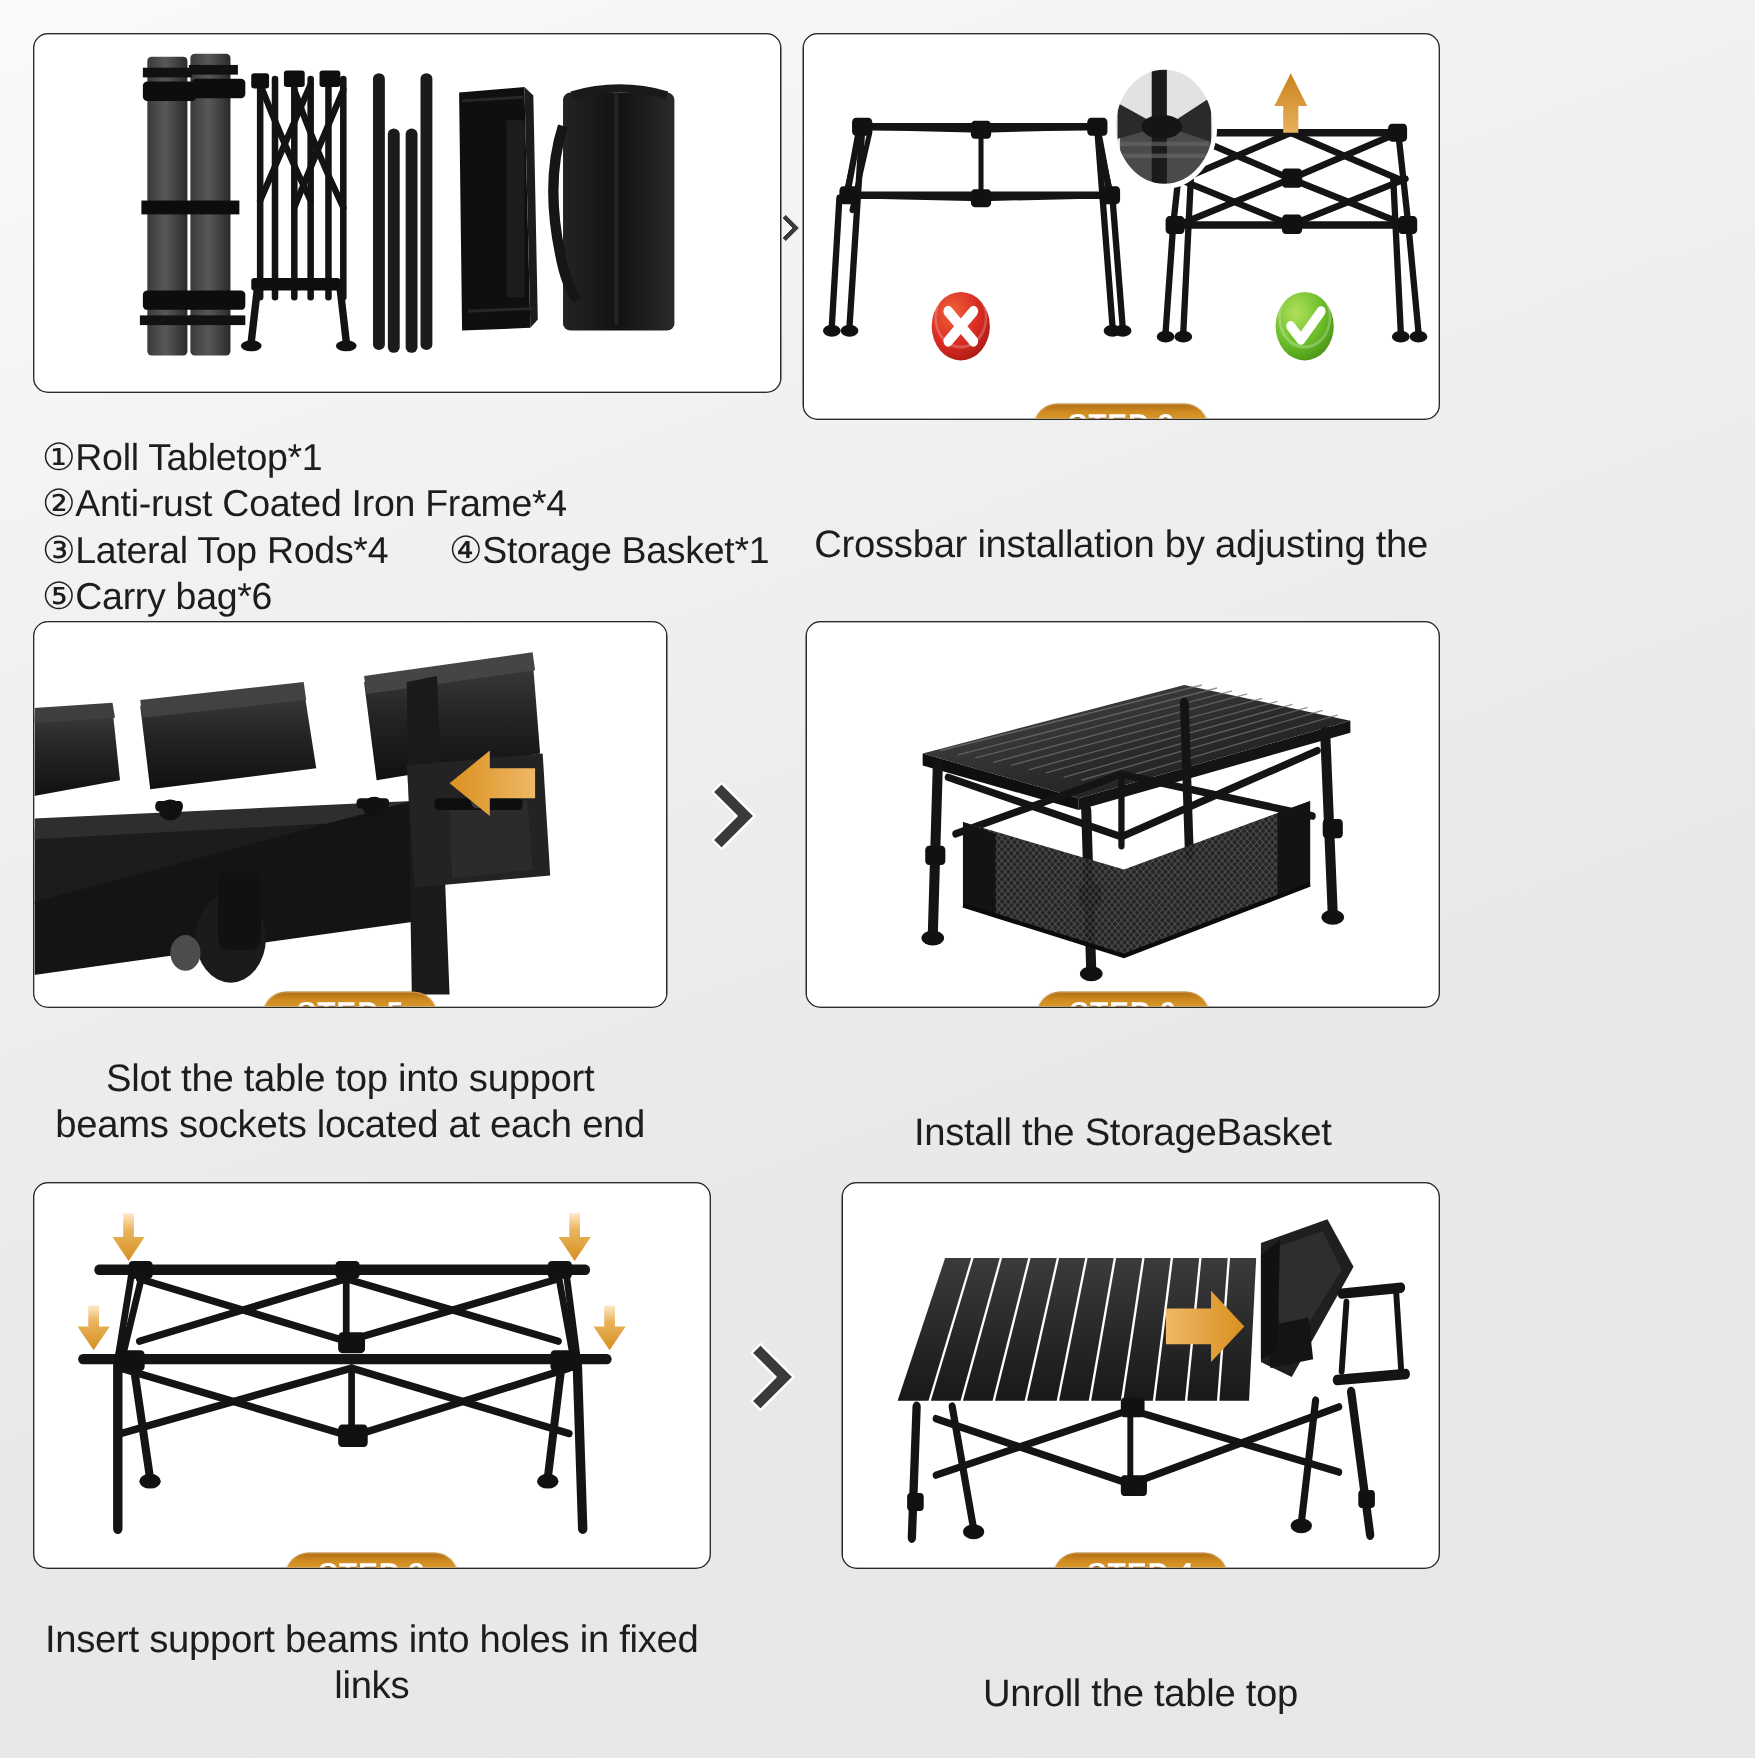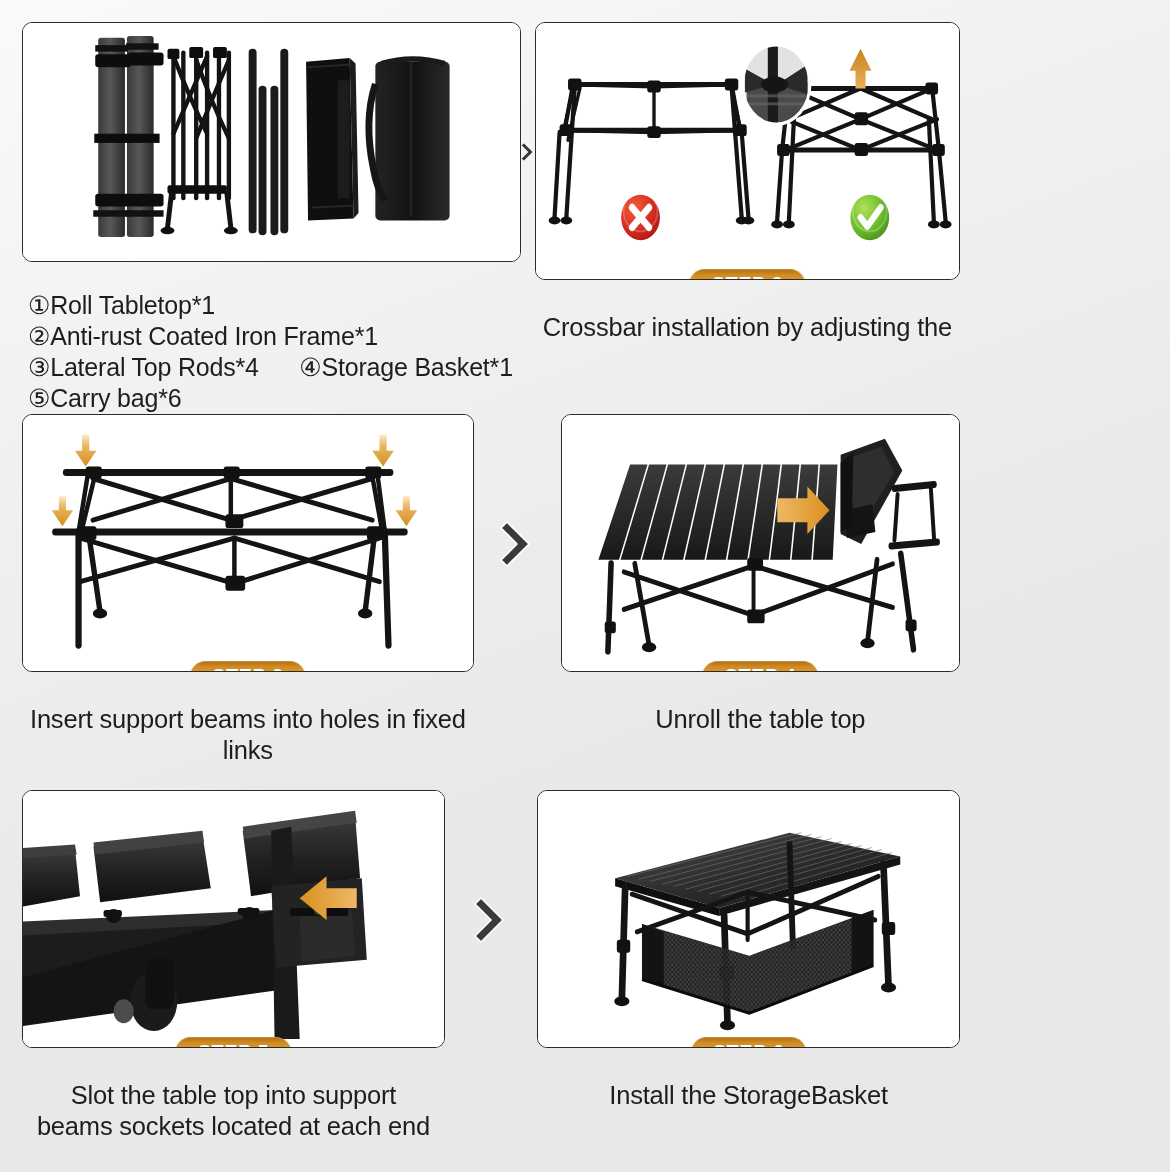--- a/index.html
+++ b/index.html
@@ -33,21 +33,21 @@
   .row-2 { height: 376px; }
   .row-3 { height: 374px; }
 
   .col {
     position: relative;
     display: flex;
     flex-direction: column;
   }
   .col-left  { width: 505px; }
   .col-arrow { width: 110px; position: relative; }
-  .col-right { width: 505px; }
+  .col-right { width: 505px; gap: 36px; }
 
   
   .chevron-wrap {
     position: absolute;
     left: 0; right: 0;
     top: 104px;
     display: flex;
     justify-content: center;
     align-items: center;
   }
@@ -209,21 +209,21 @@
               <path d="M362 44 Q394 34 426 44" stroke="#1a1a1a" stroke-width="6" fill="none"></path>
               <path d="M356 66 q-12 40 -2 92 q4 24 12 34" stroke="#161616" stroke-width="7" fill="none"></path>
               <path d="M392 42 L392 210" stroke="#292929" stroke-width="3" fill="none" opacity=".7"></path>
             </g>
           </svg>
         </div>
 
       </div>
       <div class="caption caption-left">
         <span class="line">①Roll Tabletop*1</span>
-        <span class="line">②Anti-rust Coated Iron Frame*1</span>
+        <span class="line">②Anti-rust Coated Iron Frame*4</span>
         <span class="line">③Lateral Top Rods*4      ④Storage Basket*1</span>
         <span class="line">⑤Carry bag*6</span>
       </div>
     </div>
 
     <div class="col col-arrow">
       <div class="chevron-wrap">
         <svg class="chev" viewBox="0 0 34 52">
           <path d="M7 4 L29 26 L7 48 L1 42 L17 26 L1 10 Z" fill="#3a3a3a" stroke="#ffffff" stroke-width="1.6" stroke-linejoin="round"></path>
         </svg>
@@ -342,172 +342,20 @@
           </svg>
         </div>
         <div class="badge badge-row1">STEP 2</div>
       </div>
       <div class="caption">
         <span class="line">Crossbar installation by adjusting the</span>
       </div>
     </div>
   </div>
 
-  <div class="row row-2">
-
-    <div class="col col-left">
-      <div class="panel panel-3">
-        <div class="stage">
-          <svg class="svgfill" viewBox="0 0 502 258" preserveAspectRatio="none">
-            <defs>
-              <linearGradient id="golddn" x1="0" y1="0" x2="0" y2="1">
-                <stop offset="0" stop-color="#fde9c8"></stop>
-                  <stop offset=".35" stop-color="#eab45f"></stop>
-                  <stop offset="1" stop-color="#d4901f"></stop>
-              </linearGradient>
-            </defs>
-
-            <g stroke="#141414" fill="none" stroke-linecap="round">
-              <path d="M48 58 L410 58" stroke-width="7"></path>
-              <path d="M36 118 L426 118" stroke-width="7"></path>
-
-              <path d="M78 64 L232 106 L390 64" stroke-width="5"></path>
-              <path d="M78 106 L232 64 L390 106" stroke-width="5"></path>
-              <path d="M232 64 L232 110" stroke-width="5"></path>
-
-              <path d="M64 124 L236 170 L398 124" stroke-width="5"></path>
-              <path d="M64 168 L236 124 L398 168" stroke-width="5"></path>
-              <path d="M236 124 L236 174" stroke-width="5"></path>
-
-              <path d="M80 62 L64 122" stroke-width="5"></path>
-              <path d="M390 62 L402 122" stroke-width="5"></path>
-              <path d="M72 62 L62 118" stroke-width="5"></path>
-              <path d="M396 62 L404 118" stroke-width="5"></path>
-
-              <path d="M62 122 L62 232" stroke-width="7"></path>
-              <path d="M74 124 L86 198" stroke-width="6"></path>
-              <path d="M392 124 L382 198" stroke-width="6"></path>
-              <path d="M404 122 L408 232" stroke-width="7"></path>
-            </g>
-            <g fill="#111">
-              <rect x="60" y="112" width="22" height="14" rx="3"></rect>
-              <rect x="226" y="100" width="20" height="14" rx="3"></rect>
-              <rect x="226" y="162" width="22" height="15" rx="3"></rect>
-              <rect x="384" y="112" width="22" height="14" rx="3"></rect>
-              <rect x="70" y="52" width="18" height="12" rx="3"></rect>
-              <rect x="224" y="52" width="18" height="12" rx="3"></rect>
-              <rect x="382" y="52" width="18" height="12" rx="3"></rect>
-              <ellipse cx="86" cy="200" rx="8" ry="5"></ellipse>
-              <ellipse cx="382" cy="200" rx="8" ry="5"></ellipse>
-            </g>
-
-            <g>
-              <path d="M66 20 L66 36 L58 36 L70 52 L82 36 L74 36 L74 20 Z" fill="url(#golddn)"></path>
-            </g>
-            <g>
-              <path d="M398 20 L398 36 L390 36 L402 52 L414 36 L406 36 L406 20 Z" fill="url(#golddn)"></path>
-            </g>
-            <g>
-              <path d="M40 82 L40 96 L32 96 L44 112 L56 96 L48 96 L48 82 Z" fill="url(#golddn)"></path>
-            </g>
-            <g>
-              <path d="M424 82 L424 96 L416 96 L428 112 L440 96 L432 96 L432 82 Z" fill="url(#golddn)"></path>
-            </g>
-          </svg>
-        </div>
-        <div class="badge badge-row2">STEP 3</div>
-      </div>
-      <div class="caption">
-        <span class="line">Insert support beams into holes in fixed</span>
-        <span class="line">links</span>
-      </div>
-    </div>
-
-    <div class="col col-arrow">
-      <div class="chevron-wrap">
-        <svg class="chev" viewBox="0 0 34 52">
-          <path d="M7 4 L29 26 L7 48 L1 42 L17 26 L1 10 Z" fill="#3a3a3a" stroke="#ffffff" stroke-width="1.6" stroke-linejoin="round"></path>
-        </svg>
-      </div>
-    </div>
-
-    <div class="col col-right">
-      <div class="panel panel-4">
-        <div class="stage">
-          <svg class="svgfill" viewBox="0 0 502 258" preserveAspectRatio="none">
-            <defs>
-              <linearGradient id="slatg" x1="0" y1="0" x2="0" y2="1">
-                <stop offset="0" stop-color="#3b3b3b"></stop>
-                  <stop offset="1" stop-color="#181818"></stop>
-              </linearGradient>
-              <linearGradient id="goldr" x1="0" y1="0" x2="1" y2="0">
-                <stop offset="0" stop-color="#efb866"></stop>
-                  <stop offset="1" stop-color="#d9901f"></stop>
-              </linearGradient>
-            </defs>
-
-            <g>
-              <path d="M46 146 L86 50 L108 50 L72 146 Z" fill="url(#slatg)"></path>
-              <path d="M74 146 L110 50 L132 50 L99 146 Z" fill="url(#slatg)"></path>
-              <path d="M101 146 L134 50 L156 50 L126 146 Z" fill="url(#slatg)"></path>
-              <path d="M128 146 L158 50 L180 50 L153 146 Z" fill="url(#slatg)"></path>
-              <path d="M155 146 L182 50 L204 50 L180 146 Z" fill="url(#slatg)"></path>
-              <path d="M182 146 L206 50 L228 50 L207 146 Z" fill="url(#slatg)"></path>
-              <path d="M209 146 L230 50 L252 50 L234 146 Z" fill="url(#slatg)"></path>
-              <path d="M236 146 L254 50 L276 50 L261 146 Z" fill="url(#slatg)"></path>
-              <path d="M263 146 L278 50 L300 50 L288 146 Z" fill="url(#slatg)"></path>
-              <path d="M290 146 L302 50 L324 50 L315 146 Z" fill="url(#slatg)"></path>
-              <path d="M317 146 L326 50 L348 50 L342 146 Z" fill="url(#slatg)"></path>
-            </g>
-
-            <g>
-              <path d="M352 40 L408 24 L430 56 L378 130 L352 120 Z" fill="#1f1f1f"></path>
-              <path d="M360 44 L404 32 L420 58 L372 120 Z" fill="#2e2e2e"></path>
-              <path d="M356 96 L392 90 L396 118 L360 124 Z" fill="#141414"></path>
-              <path d="M368 38 L352 48 L352 118 L366 112 Z" fill="#111"></path>
-            </g>
-
-            <g stroke="#141414" fill="none" stroke-linecap="round">
-              <path d="M420 74 L470 70" stroke-width="7"></path>
-              <path d="M416 132 L474 128" stroke-width="7"></path>
-              <path d="M424 80 L420 126" stroke-width="5"></path>
-              <path d="M466 74 L470 124" stroke-width="5"></path>
-            </g>
-
-            <g stroke="#141414" fill="none" stroke-linecap="round">
-              <path d="M62 150 L58 238" stroke-width="7"></path>
-              <path d="M92 150 L110 232" stroke-width="6"></path>
-              <path d="M428 140 L444 236" stroke-width="7"></path>
-              <path d="M398 146 L386 228" stroke-width="6"></path>
-              <path d="M78 158 L242 202 L418 150" stroke-width="5"></path>
-              <path d="M78 196 L242 152 L418 194" stroke-width="5"></path>
-              <path d="M242 152 L242 206" stroke-width="5"></path>
-            </g>
-            <g fill="#111">
-              <rect x="234" y="196" width="22" height="14" rx="3"></rect>
-              <rect x="234" y="144" width="20" height="13" rx="3"></rect>
-              <ellipse cx="110" cy="234" rx="9" ry="5"></ellipse>
-              <ellipse cx="386" cy="230" rx="9" ry="5"></ellipse>
-              <rect x="54" y="208" width="14" height="12" rx="3"></rect>
-              <rect x="434" y="206" width="14" height="12" rx="3"></rect>
-            </g>
-
-            <g>
-              <path d="M272 84 L310 84 L310 72 L338 96 L310 120 L310 108 L272 108 Z" fill="url(#goldr)"></path>
-            </g>
-          </svg>
-        </div>
-        <div class="badge badge-row2">STEP 4</div>
-      </div>
-      <div class="caption">
-        <span class="line">Unroll the table top</span>
-      </div>
-    </div>
-  </div>
-
   <div class="row row-3">
 
     <div class="col col-left">
       <div class="panel panel-5">
         <div class="stage">
           <svg class="svgfill" viewBox="0 0 502 258" preserveAspectRatio="none">
             <defs>
               <linearGradient id="metal" x1="0" y1="0" x2="0" y2="1">
                 <stop offset="0" stop-color="#3c3c3c"></stop>
                   <stop offset=".5" stop-color="#232323"></stop>
@@ -641,13 +489,165 @@
           </svg>
         </div>
         <div class="badge badge-row3">STEP 6</div>
       </div>
       <div class="caption">
         <span class="line">Install the StorageBasket</span>
       </div>
     </div>
   </div>
 
+  <div class="row row-2">
+
+    <div class="col col-left">
+      <div class="panel panel-3">
+        <div class="stage">
+          <svg class="svgfill" viewBox="0 0 502 258" preserveAspectRatio="none">
+            <defs>
+              <linearGradient id="golddn" x1="0" y1="0" x2="0" y2="1">
+                <stop offset="0" stop-color="#fde9c8"></stop>
+                  <stop offset=".35" stop-color="#eab45f"></stop>
+                  <stop offset="1" stop-color="#d4901f"></stop>
+              </linearGradient>
+            </defs>
+
+            <g stroke="#141414" fill="none" stroke-linecap="round">
+              <path d="M48 58 L410 58" stroke-width="7"></path>
+              <path d="M36 118 L426 118" stroke-width="7"></path>
+
+              <path d="M78 64 L232 106 L390 64" stroke-width="5"></path>
+              <path d="M78 106 L232 64 L390 106" stroke-width="5"></path>
+              <path d="M232 64 L232 110" stroke-width="5"></path>
+
+              <path d="M64 124 L236 170 L398 124" stroke-width="5"></path>
+              <path d="M64 168 L236 124 L398 168" stroke-width="5"></path>
+              <path d="M236 124 L236 174" stroke-width="5"></path>
+
+              <path d="M80 62 L64 122" stroke-width="5"></path>
+              <path d="M390 62 L402 122" stroke-width="5"></path>
+              <path d="M72 62 L62 118" stroke-width="5"></path>
+              <path d="M396 62 L404 118" stroke-width="5"></path>
+
+              <path d="M62 122 L62 232" stroke-width="7"></path>
+              <path d="M74 124 L86 198" stroke-width="6"></path>
+              <path d="M392 124 L382 198" stroke-width="6"></path>
+              <path d="M404 122 L408 232" stroke-width="7"></path>
+            </g>
+            <g fill="#111">
+              <rect x="60" y="112" width="22" height="14" rx="3"></rect>
+              <rect x="226" y="100" width="20" height="14" rx="3"></rect>
+              <rect x="226" y="162" width="22" height="15" rx="3"></rect>
+              <rect x="384" y="112" width="22" height="14" rx="3"></rect>
+              <rect x="70" y="52" width="18" height="12" rx="3"></rect>
+              <rect x="224" y="52" width="18" height="12" rx="3"></rect>
+              <rect x="382" y="52" width="18" height="12" rx="3"></rect>
+              <ellipse cx="86" cy="200" rx="8" ry="5"></ellipse>
+              <ellipse cx="382" cy="200" rx="8" ry="5"></ellipse>
+            </g>
+
+            <g>
+              <path d="M66 20 L66 36 L58 36 L70 52 L82 36 L74 36 L74 20 Z" fill="url(#golddn)"></path>
+            </g>
+            <g>
+              <path d="M398 20 L398 36 L390 36 L402 52 L414 36 L406 36 L406 20 Z" fill="url(#golddn)"></path>
+            </g>
+            <g>
+              <path d="M40 82 L40 96 L32 96 L44 112 L56 96 L48 96 L48 82 Z" fill="url(#golddn)"></path>
+            </g>
+            <g>
+              <path d="M424 82 L424 96 L416 96 L428 112 L440 96 L432 96 L432 82 Z" fill="url(#golddn)"></path>
+            </g>
+          </svg>
+        </div>
+        <div class="badge badge-row2">STEP 3</div>
+      </div>
+      <div class="caption">
+        <span class="line">Insert support beams into holes in fixed</span>
+        <span class="line">links</span>
+      </div>
+    </div>
+
+    <div class="col col-arrow">
+      <div class="chevron-wrap">
+        <svg class="chev" viewBox="0 0 34 52">
+          <path d="M7 4 L29 26 L7 48 L1 42 L17 26 L1 10 Z" fill="#3a3a3a" stroke="#ffffff" stroke-width="1.6" stroke-linejoin="round"></path>
+        </svg>
+      </div>
+    </div>
+
+    <div class="col col-right">
+      <div class="panel panel-4">
+        <div class="stage">
+          <svg class="svgfill" viewBox="0 0 502 258" preserveAspectRatio="none">
+            <defs>
+              <linearGradient id="slatg" x1="0" y1="0" x2="0" y2="1">
+                <stop offset="0" stop-color="#3b3b3b"></stop>
+                  <stop offset="1" stop-color="#181818"></stop>
+              </linearGradient>
+              <linearGradient id="goldr" x1="0" y1="0" x2="1" y2="0">
+                <stop offset="0" stop-color="#efb866"></stop>
+                  <stop offset="1" stop-color="#d9901f"></stop>
+              </linearGradient>
+            </defs>
+
+            <g>
+              <path d="M46 146 L86 50 L108 50 L72 146 Z" fill="url(#slatg)"></path>
+              <path d="M74 146 L110 50 L132 50 L99 146 Z" fill="url(#slatg)"></path>
+              <path d="M101 146 L134 50 L156 50 L126 146 Z" fill="url(#slatg)"></path>
+              <path d="M128 146 L158 50 L180 50 L153 146 Z" fill="url(#slatg)"></path>
+              <path d="M155 146 L182 50 L204 50 L180 146 Z" fill="url(#slatg)"></path>
+              <path d="M182 146 L206 50 L228 50 L207 146 Z" fill="url(#slatg)"></path>
+              <path d="M209 146 L230 50 L252 50 L234 146 Z" fill="url(#slatg)"></path>
+              <path d="M236 146 L254 50 L276 50 L261 146 Z" fill="url(#slatg)"></path>
+              <path d="M263 146 L278 50 L300 50 L288 146 Z" fill="url(#slatg)"></path>
+              <path d="M290 146 L302 50 L324 50 L315 146 Z" fill="url(#slatg)"></path>
+              <path d="M317 146 L326 50 L348 50 L342 146 Z" fill="url(#slatg)"></path>
+            </g>
+
+            <g>
+              <path d="M352 40 L408 24 L430 56 L378 130 L352 120 Z" fill="#1f1f1f"></path>
+              <path d="M360 44 L404 32 L420 58 L372 120 Z" fill="#2e2e2e"></path>
+              <path d="M356 96 L392 90 L396 118 L360 124 Z" fill="#141414"></path>
+              <path d="M368 38 L352 48 L352 118 L366 112 Z" fill="#111"></path>
+            </g>
+
+            <g stroke="#141414" fill="none" stroke-linecap="round">
+              <path d="M420 74 L470 70" stroke-width="7"></path>
+              <path d="M416 132 L474 128" stroke-width="7"></path>
+              <path d="M424 80 L420 126" stroke-width="5"></path>
+              <path d="M466 74 L470 124" stroke-width="5"></path>
+            </g>
+
+            <g stroke="#141414" fill="none" stroke-linecap="round">
+              <path d="M62 150 L58 238" stroke-width="7"></path>
+              <path d="M92 150 L110 232" stroke-width="6"></path>
+              <path d="M428 140 L444 236" stroke-width="7"></path>
+              <path d="M398 146 L386 228" stroke-width="6"></path>
+              <path d="M78 158 L242 202 L418 150" stroke-width="5"></path>
+              <path d="M78 196 L242 152 L418 194" stroke-width="5"></path>
+              <path d="M242 152 L242 206" stroke-width="5"></path>
+            </g>
+            <g fill="#111">
+              <rect x="234" y="196" width="22" height="14" rx="3"></rect>
+              <rect x="234" y="144" width="20" height="13" rx="3"></rect>
+              <ellipse cx="110" cy="234" rx="9" ry="5"></ellipse>
+              <ellipse cx="386" cy="230" rx="9" ry="5"></ellipse>
+              <rect x="54" y="208" width="14" height="12" rx="3"></rect>
+              <rect x="434" y="206" width="14" height="12" rx="3"></rect>
+            </g>
+
+            <g>
+              <path d="M272 84 L310 84 L310 72 L338 96 L310 120 L310 108 L272 108 Z" fill="url(#goldr)"></path>
+            </g>
+          </svg>
+        </div>
+        <div class="badge badge-row2">STEP 4</div>
+      </div>
+      <div class="caption">
+        <span class="line">Unroll the table top</span>
+      </div>
+    </div>
+  </div>
+
 </div>
 
 </body></html>

